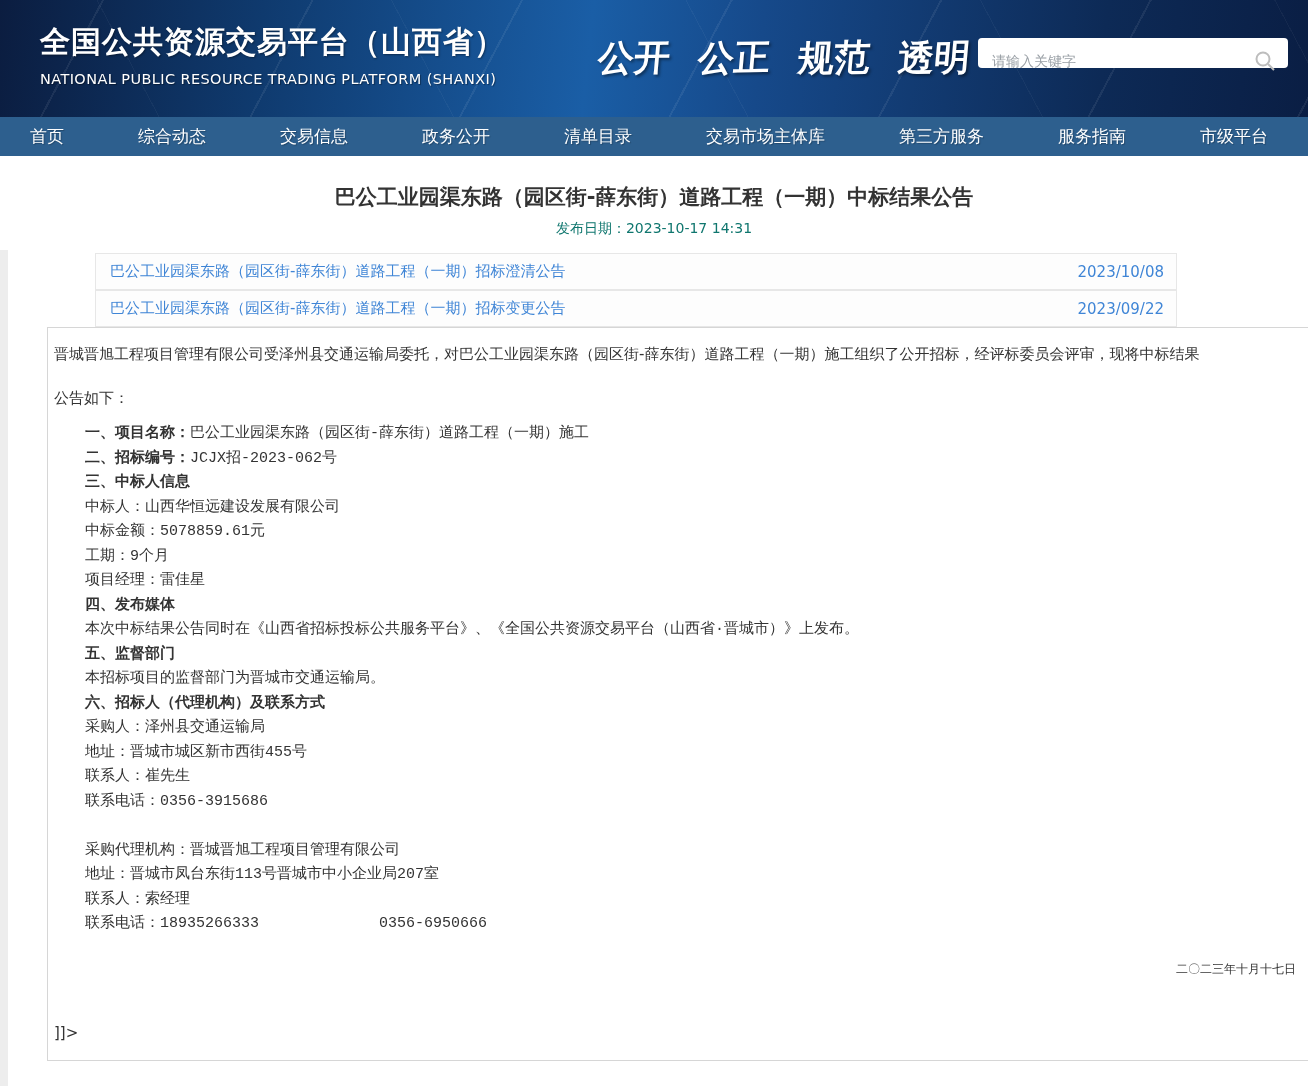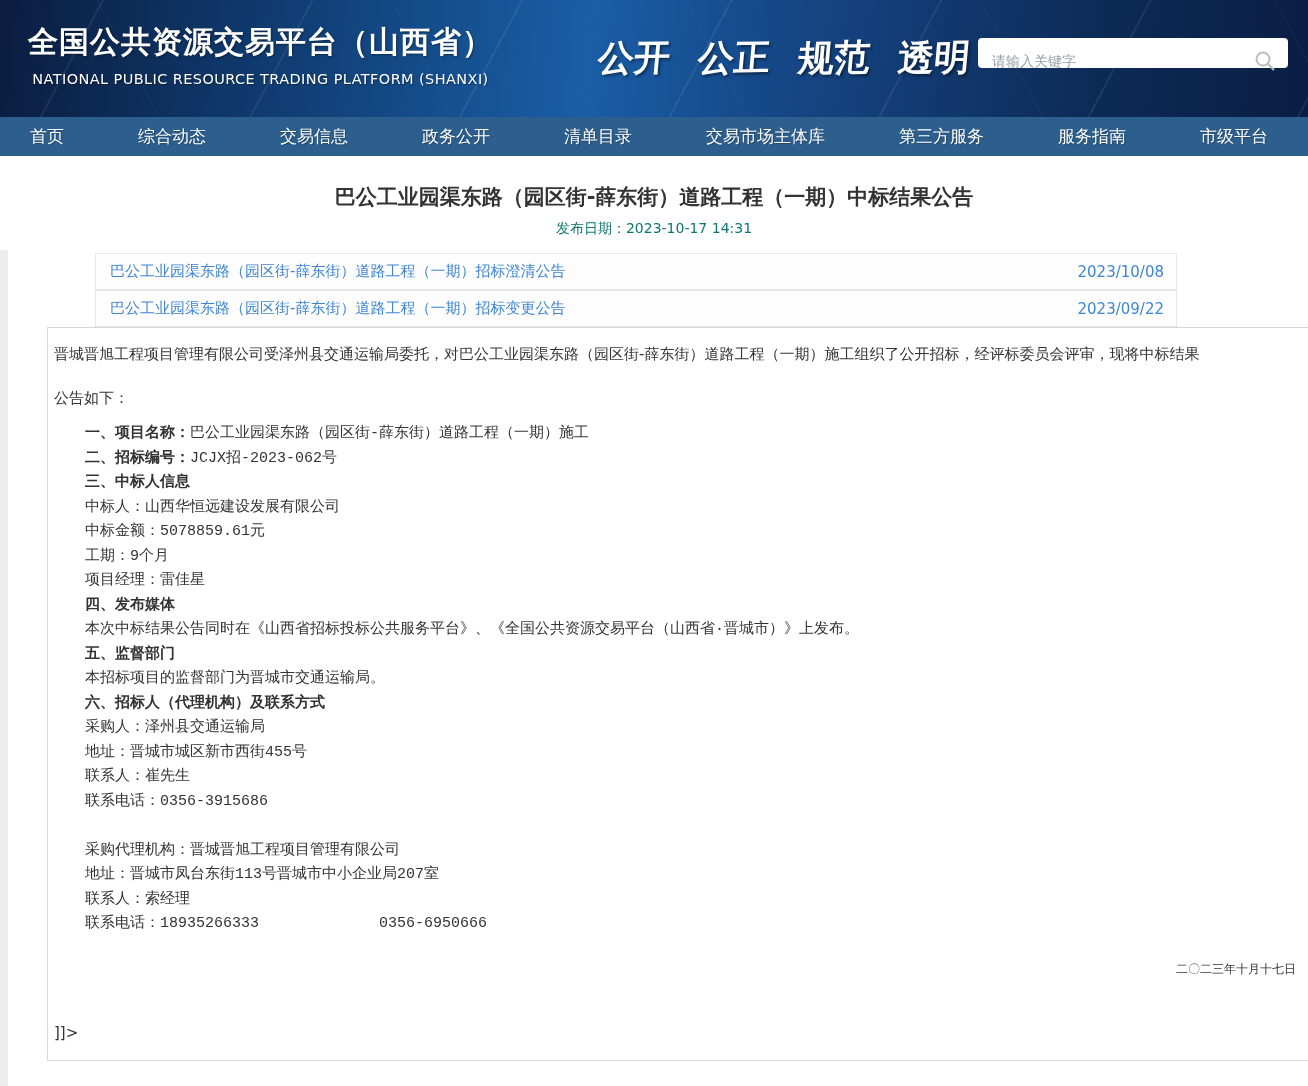--- a/index.html
+++ b/index.html
@@ -12,21 +12,21 @@
     position:relative; height:117px;
     background:linear-gradient(96deg,#0b1d40 0%,#0f3a6e 20%,#1a5ea6 45%,#16498a 58%,#0d2a56 84%,#0a1e44 100%);
     overflow:hidden;
   }
   .site-header::before {
     content:""; position:absolute; inset:0;
     background:repeating-linear-gradient(118deg, transparent 0 90px, rgba(255,255,255,0.07) 90px 92px, transparent 92px 185px),
                repeating-linear-gradient(62deg, transparent 0 140px, rgba(255,255,255,0.04) 140px 141px, transparent 141px 260px);
     pointer-events:none;
   }
-  .logo { position:absolute; left:28px; top:22px; color:#fff;text-align:center; }
+  .logo { position:absolute; left:40px; top:22px; color:#fff; }
   .logo-title { font-size:30px; font-weight:bold; letter-spacing:1px; text-shadow:1px 1px 2px rgba(0,0,0,.4); }
   .logo-sub { font-size:14.5px; margin-top:8px; letter-spacing:.4px; text-shadow:1px 1px 1px rgba(0,0,0,.4); }
   .slogan { position:absolute; left:598px; top:34px; display:flex; gap:28px; }
   .slogan span {
     color:#fff; font-size:36px; font-weight:900;
     transform:skewX(-6deg) rotate(-1deg);
     text-shadow:2px 2px 3px rgba(0,0,0,.45);
   }
   .search-wrap {
     position:absolute; right:20px; top:38px; width:310px; height:30px;

